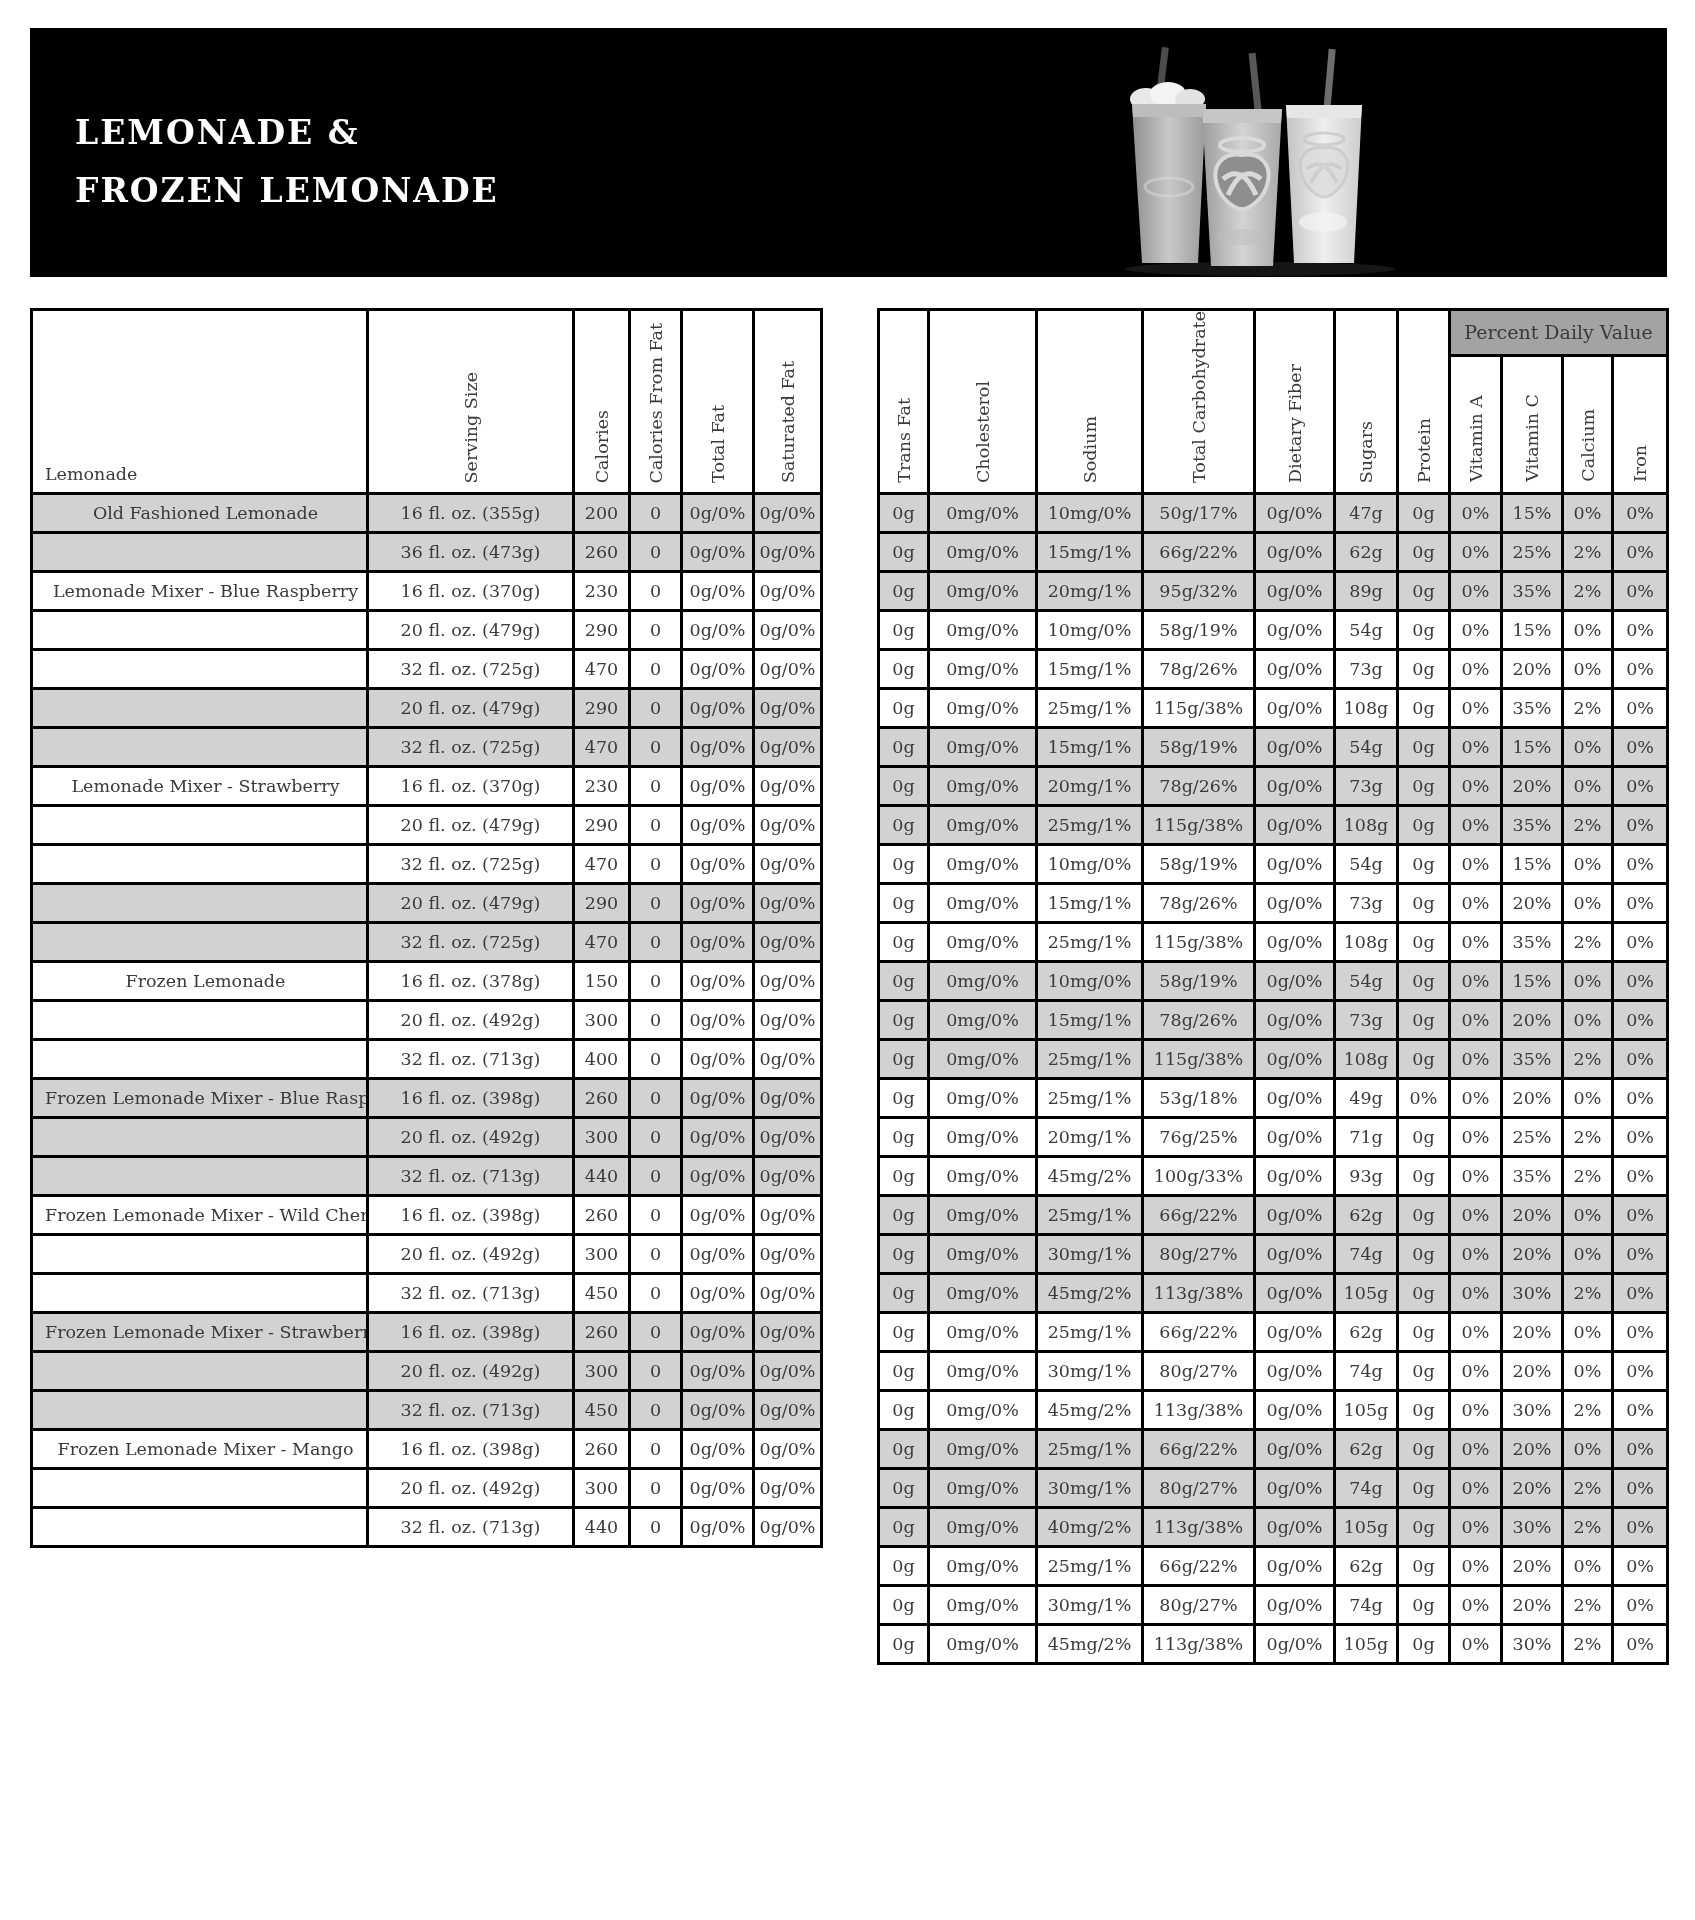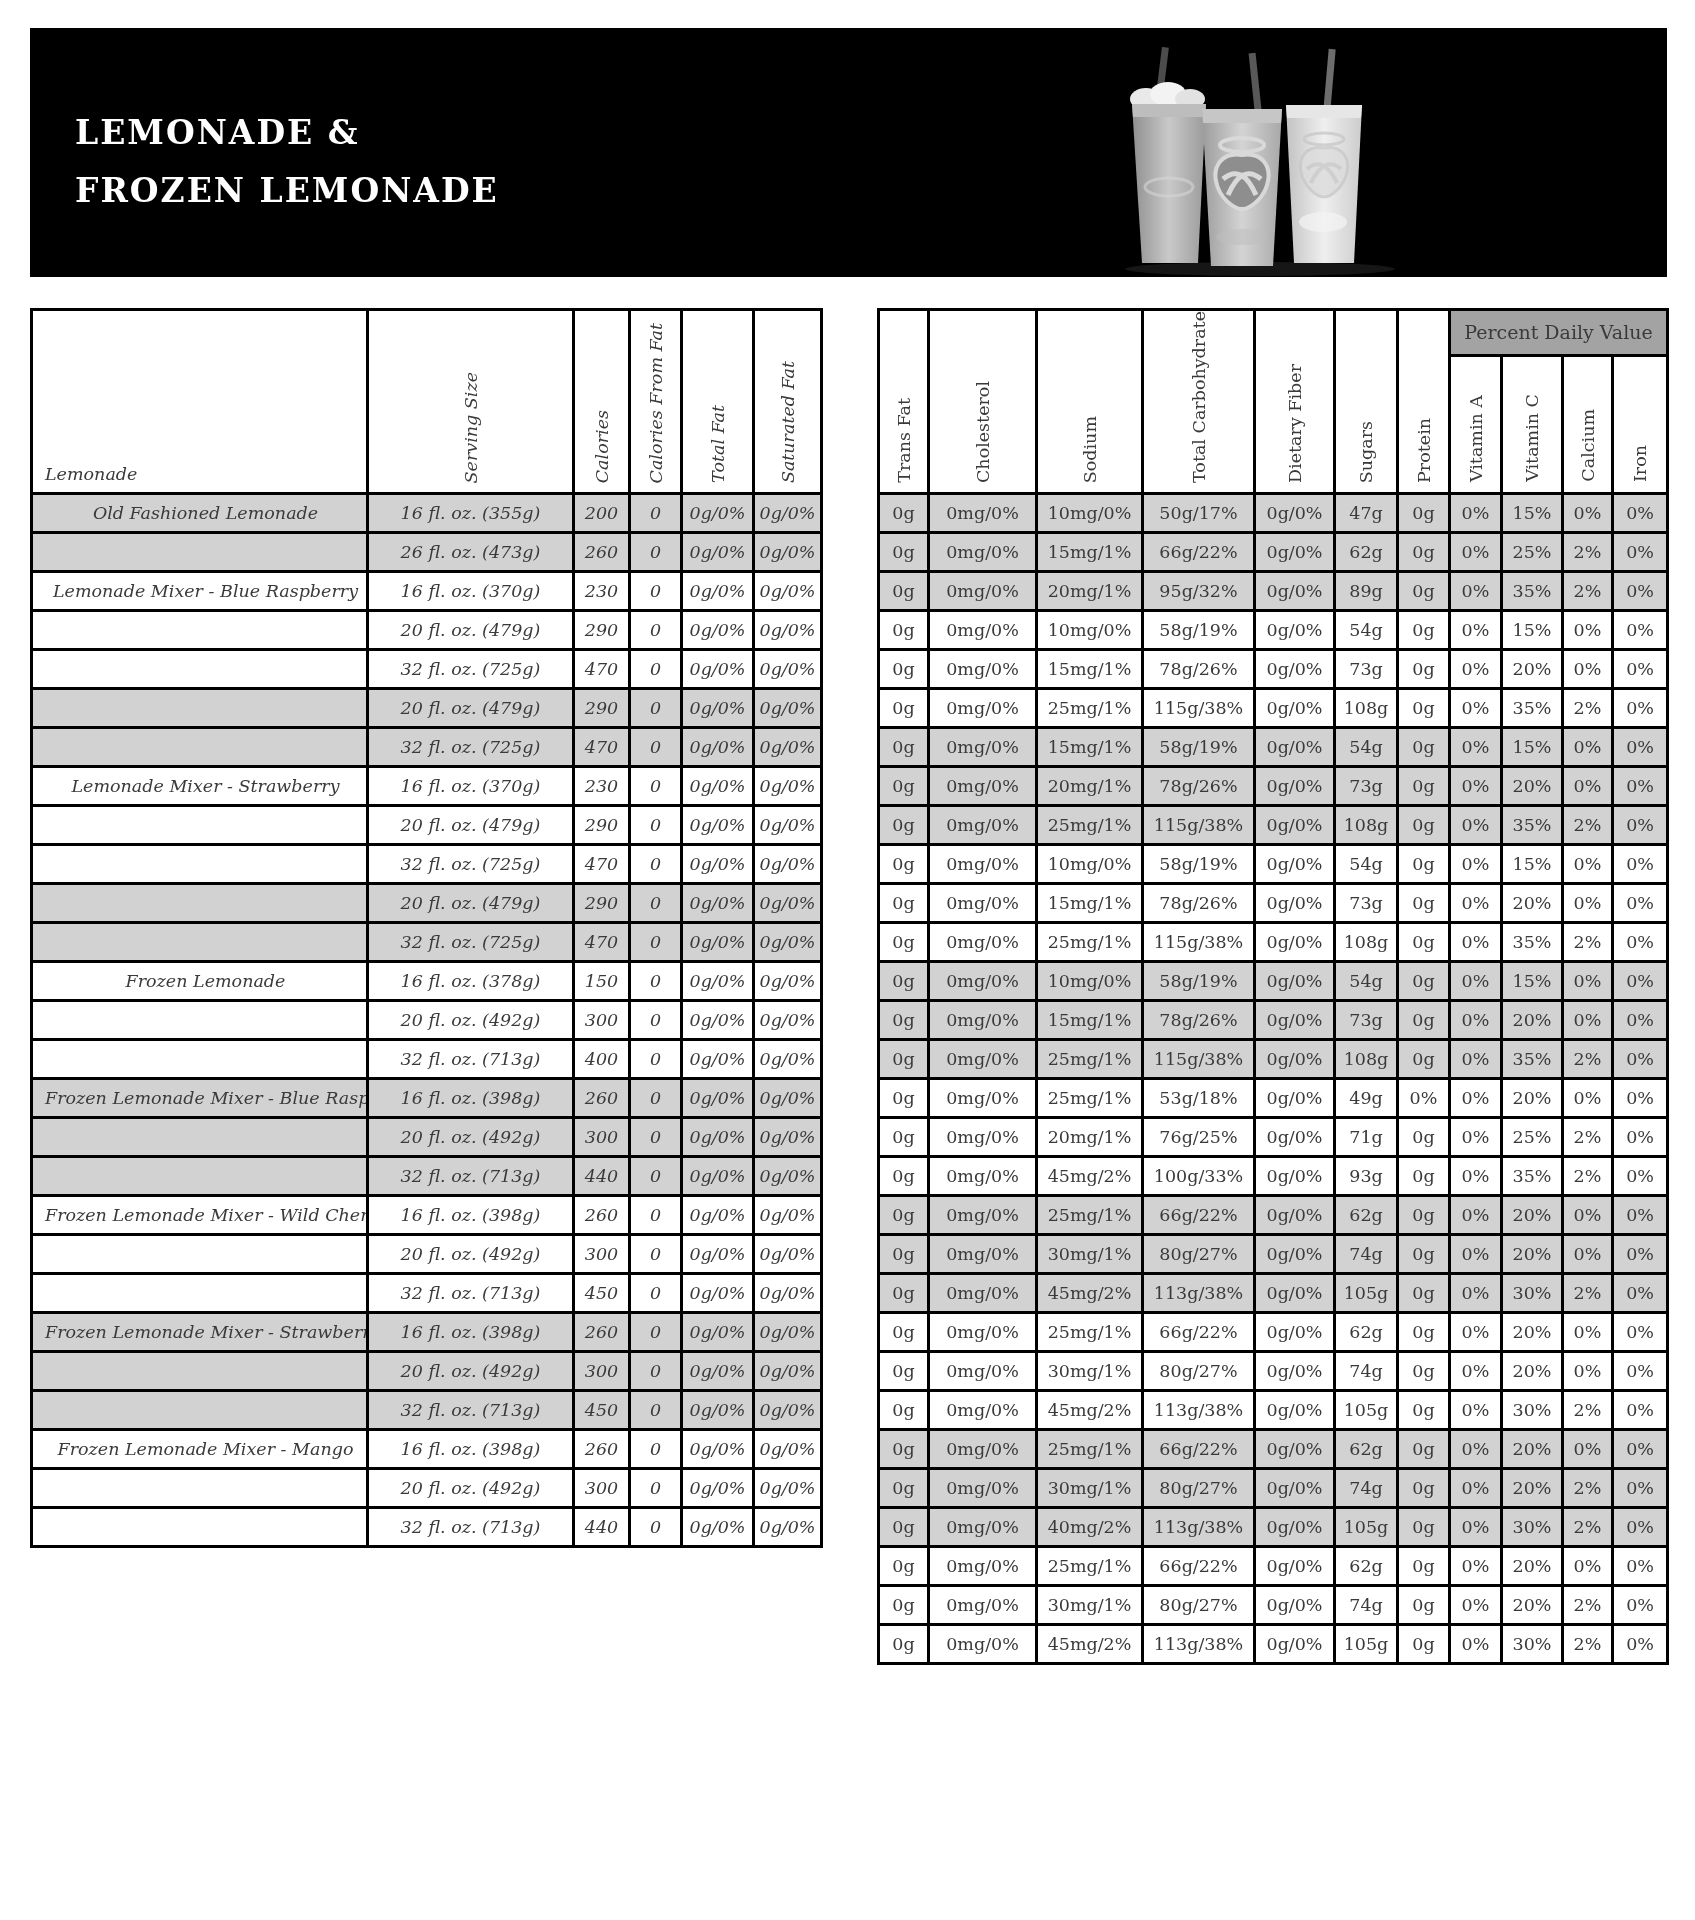--- a/index.html
+++ b/index.html
@@ -23,21 +23,21 @@
 
   
   .tables-wrap {
     position:absolute; left:30px; top:308px;
     display:flex; gap:54px; align-items:flex-start;
   }
   table { border-collapse:collapse; table-layout:fixed; background:#ffffff; }
   th, td { border:3px solid #000000; padding:0; }
   th { font-weight:normal; background:#ffffff; }
 
-  .tbl-left  { width:790px;font-style:italic; }
+  .tbl-left  { width:790px; }
   .tbl-right { width:789px; }
 
   .tbl-left thead tr { height:181px; }
   .tbl-right thead tr.hdr-top { height:45px; }
   .tbl-right thead tr.hdr-sub { height:136px; }
 
   .rotwrap {
     display:flex; justify-content:center; align-items:flex-end;
     height:172px; padding-bottom:9px;
   }
@@ -175,21 +175,21 @@
         <tr class="data-row shade">
           <td class="name-cell">Old Fashioned Lemonade</td>
           <td>16 fl. oz. (355g)</td>
           <td>200</td>
           <td>0</td>
           <td>0g/0%</td>
           <td>0g/0%</td>
         </tr>
         <tr class="data-row shade">
           <td class="name-cell"></td>
-          <td>26 fl. oz. (473g)</td>
+          <td>36 fl. oz. (473g)</td>
           <td>260</td>
           <td>0</td>
           <td>0g/0%</td>
           <td>0g/0%</td>
         </tr>
         <tr class="data-row">
           <td class="name-cell">Lemonade Mixer - Blue Raspberry</td>
           <td>16 fl. oz. (370g)</td>
           <td>230</td>
           <td>0</td>

